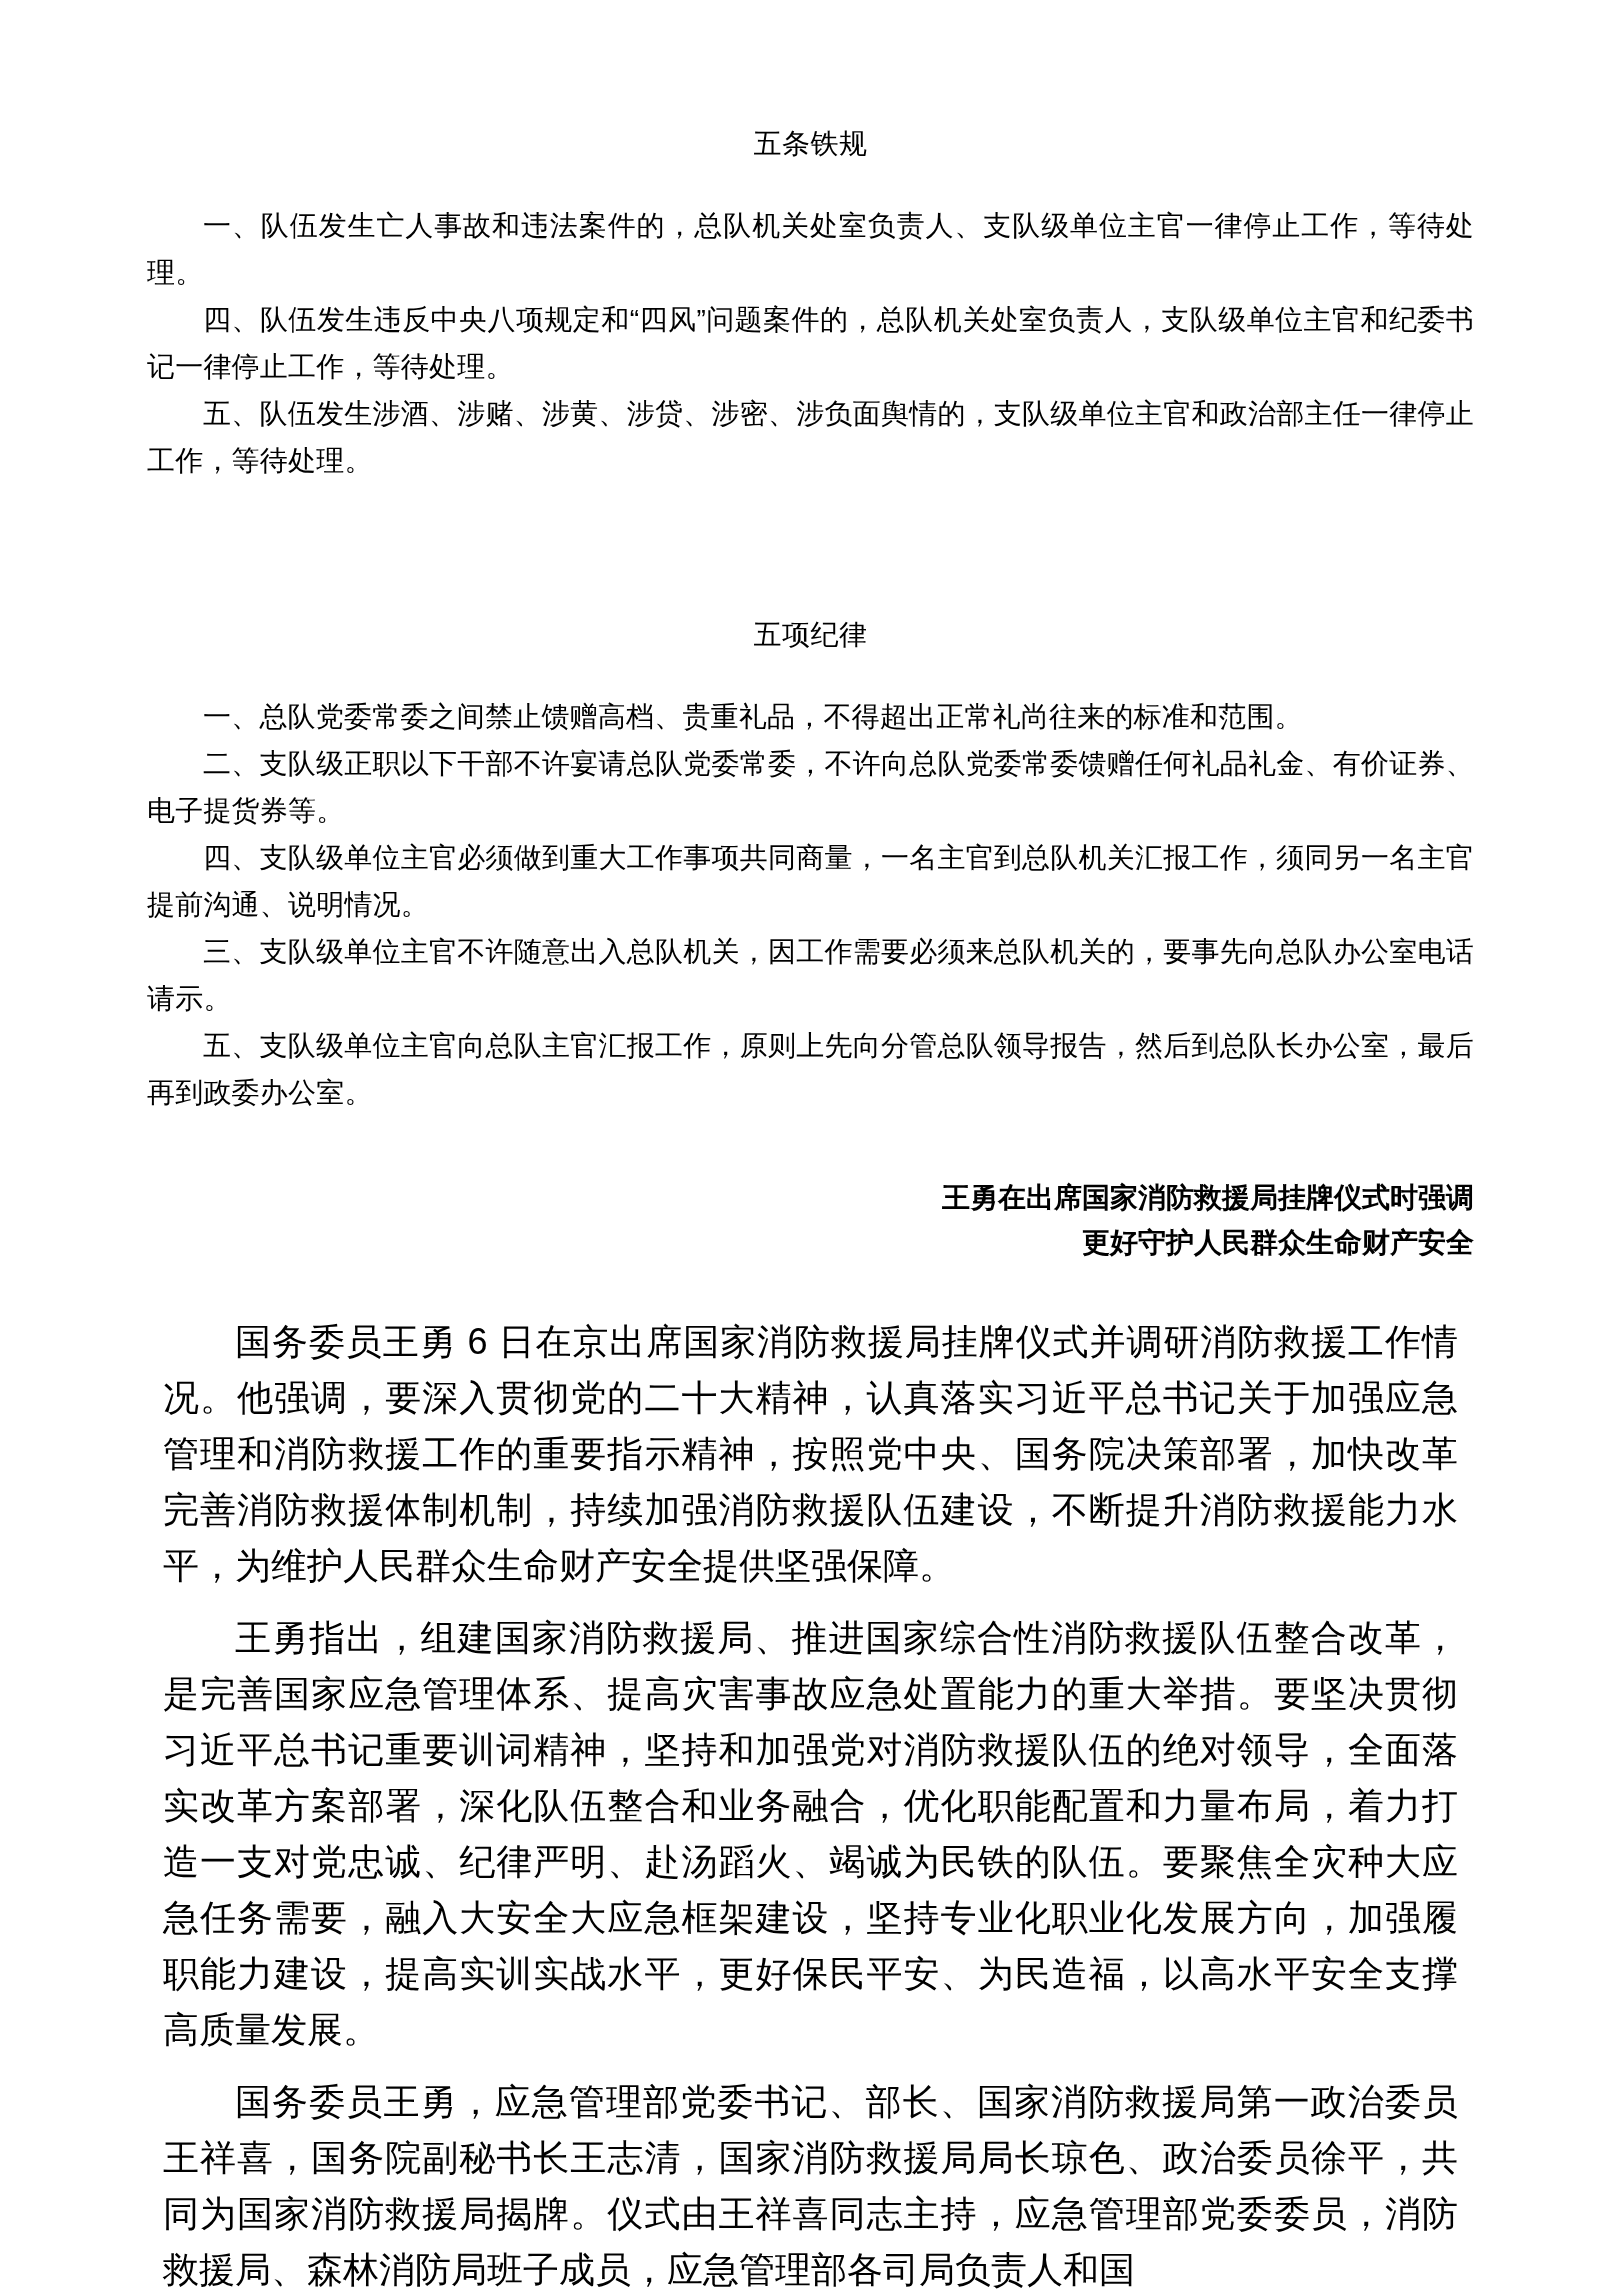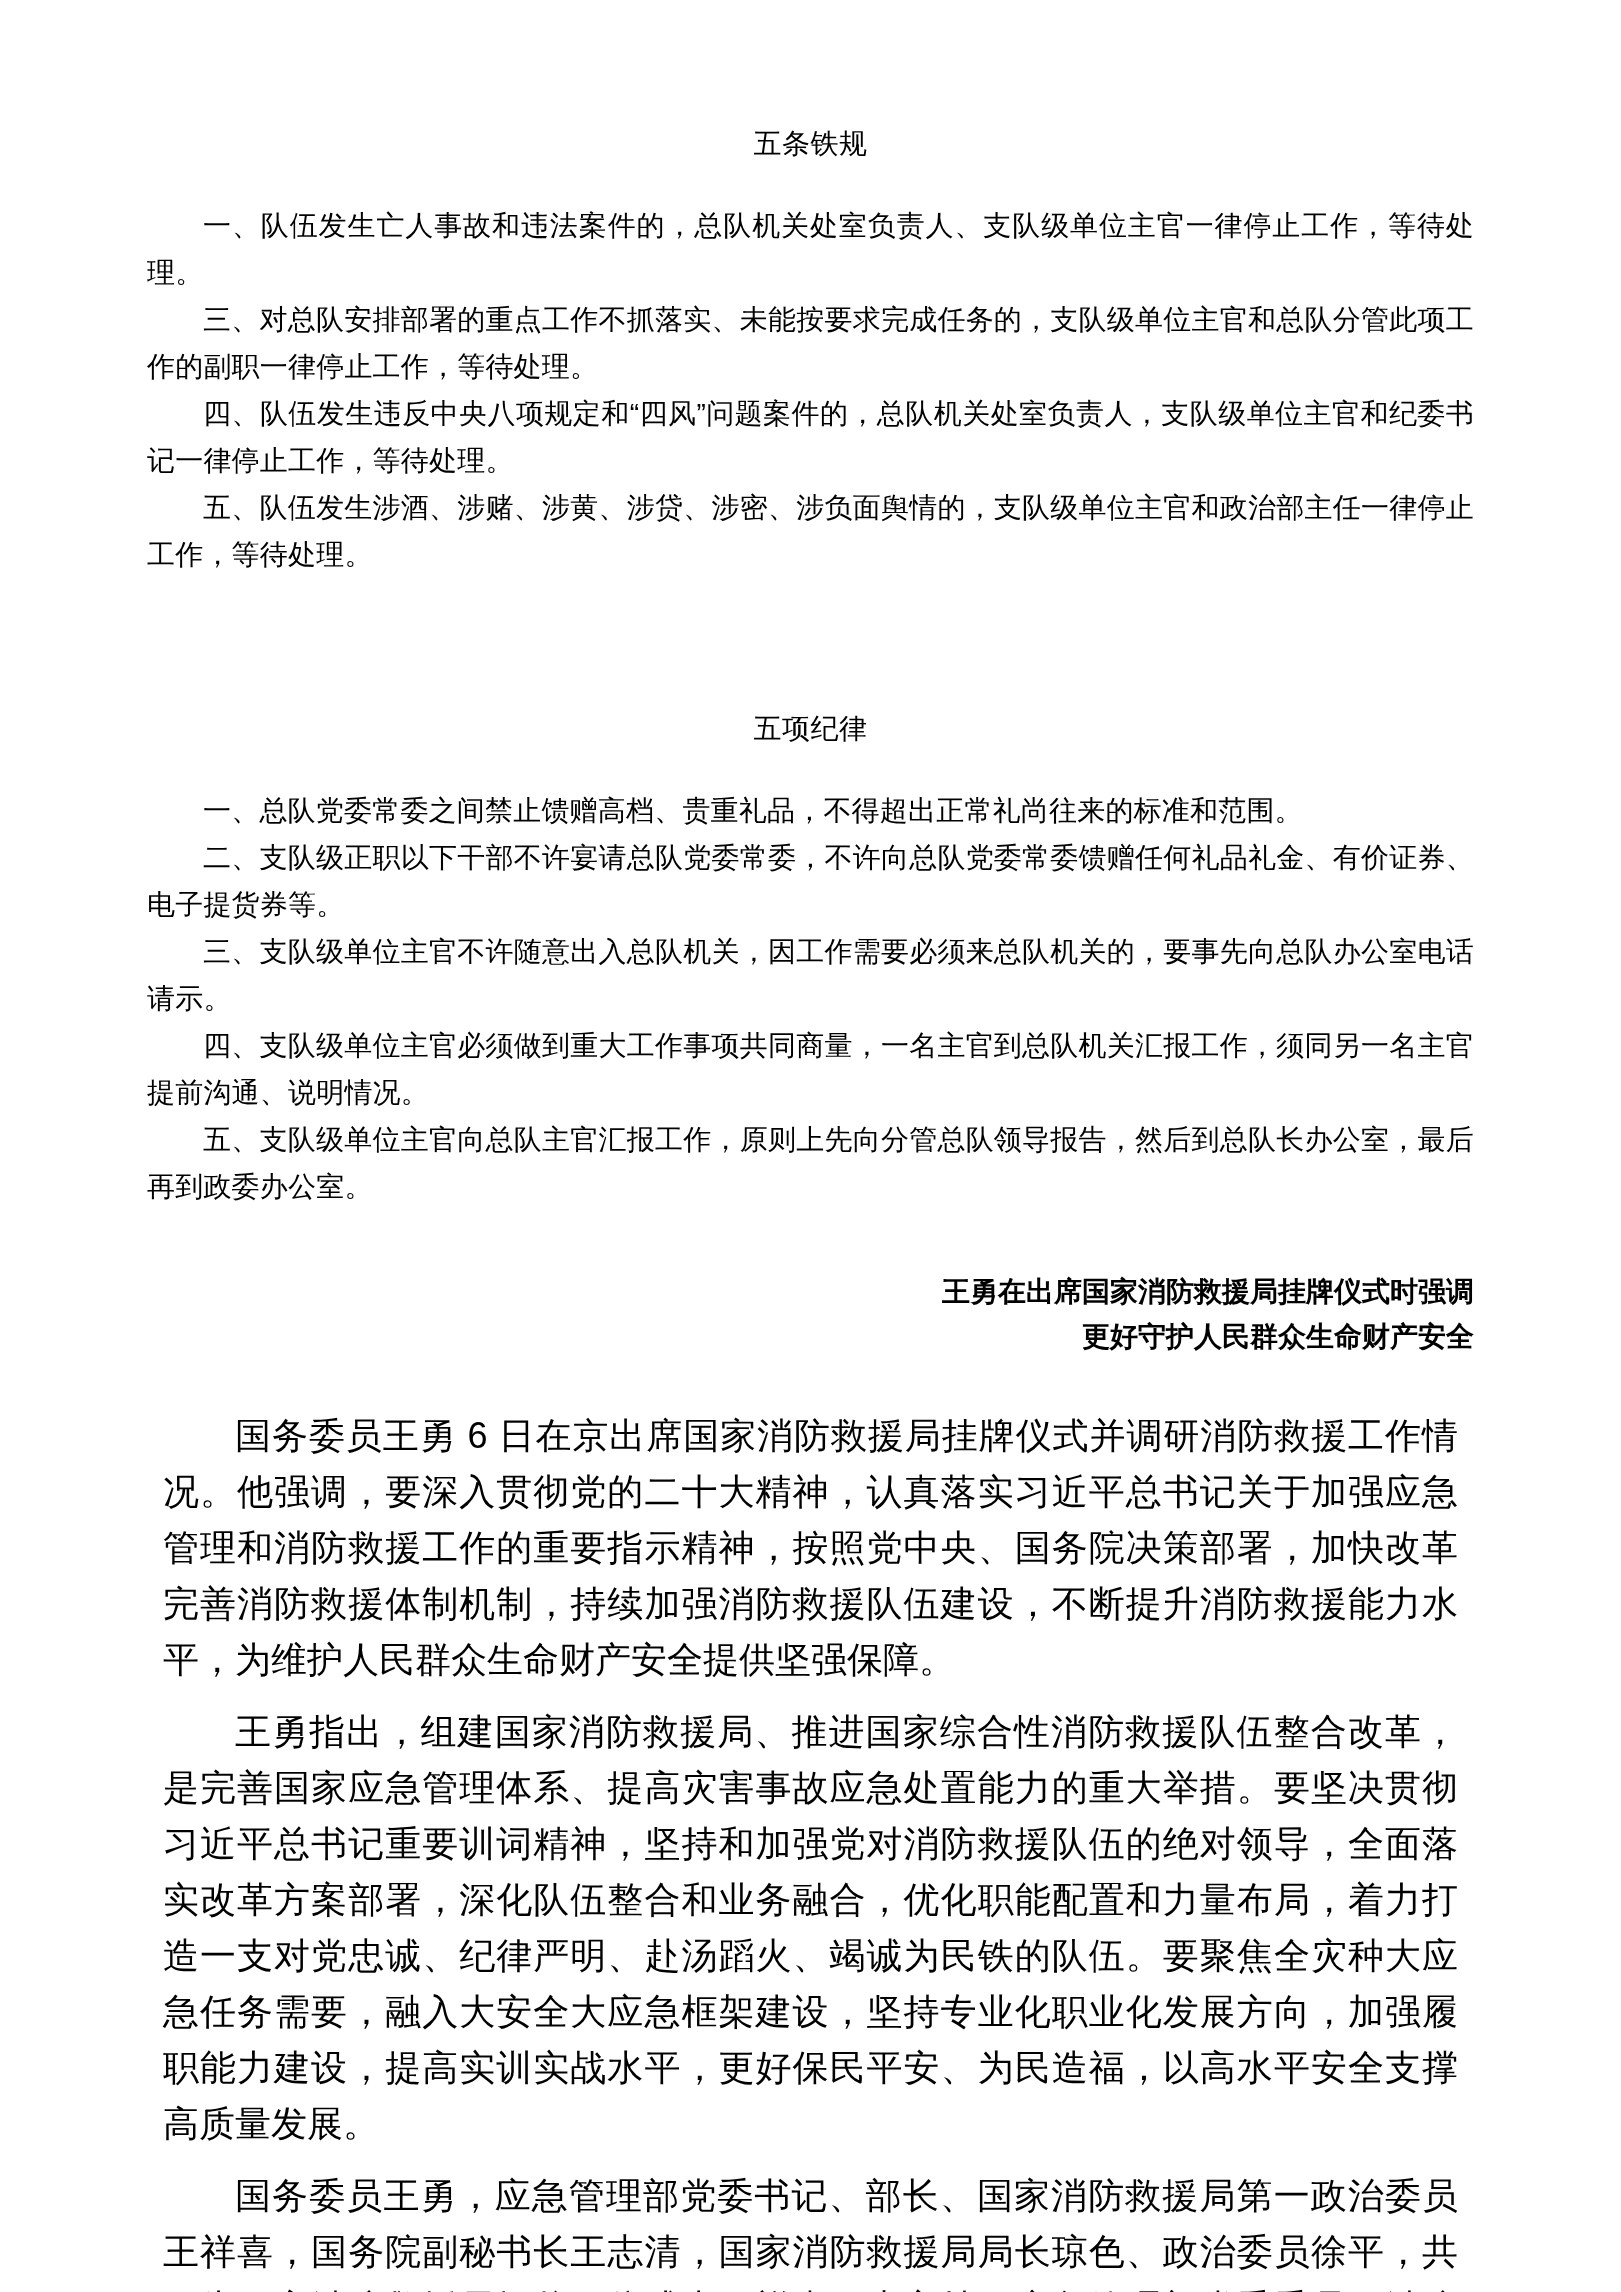--- a/index.html
+++ b/index.html
@@ -68,34 +68,33 @@
 </head>
 <body>
 
 <div class="page">
   <div class="content">
 
     <div>
       <div class="doc-title">五条铁规</div>
       <div class="spacer-sm"></div>
       <p class="para">一、队伍发生亡人事故和违法案件的，总队机关处室负责人、支队级单位主官一律停止工作，等待处理。</p>
-      <p class="para">三、对总队安排部署的重点工作不抓落实、未能按要求完成任务的，支队级单位主官和总队分管此项工作的副职一律停止工作，等待处理。</p>
       <p class="para">四、队伍发生违反中央八项规定和“四风”问题案件的，总队机关处室负责人，支队级单位主官和纪委书记一律停止工作，等待处理。</p>
       <p class="para">五、队伍发生涉酒、涉赌、涉黄、涉贷、涉密、涉负面舆情的，支队级单位主官和政治部主任一律停止工作，等待处理。</p>
     </div>
 
     <div class="spacer-lg"></div>
 
     <div>
       <div class="doc-title">五项纪律</div>
       <div class="spacer-sm"></div>
       <p class="para">一、总队党委常委之间禁止馈赠高档、贵重礼品，不得超出正常礼尚往来的标准和范围。</p>
       <p class="para">二、支队级正职以下干部不许宴请总队党委常委，不许向总队党委常委馈赠任何礼品礼金、有价证券、电子提货券等。</p>
+      <p class="para">四、支队级单位主官必须做到重大工作事项共同商量，一名主官到总队机关汇报工作，须同另一名主官提前沟通、说明情况。</p>
       <p class="para">三、支队级单位主官不许随意出入总队机关，因工作需要必须来总队机关的，要事先向总队办公室电话请示。</p>
-      <p class="para">四、支队级单位主官必须做到重大工作事项共同商量，一名主官到总队机关汇报工作，须同另一名主官提前沟通、说明情况。</p>
       <p class="para">五、支队级单位主官向总队主官汇报工作，原则上先向分管总队领导报告，然后到总队长办公室，最后再到政委办公室。</p>
     </div>
 
     <div class="spacer-md"></div>
 
     <div>
       <div class="headline-block">
         <div>王勇在出席国家消防救援局挂牌仪式时强调</div>
         <div>更好守护人民群众生命财产安全</div>
       </div>

